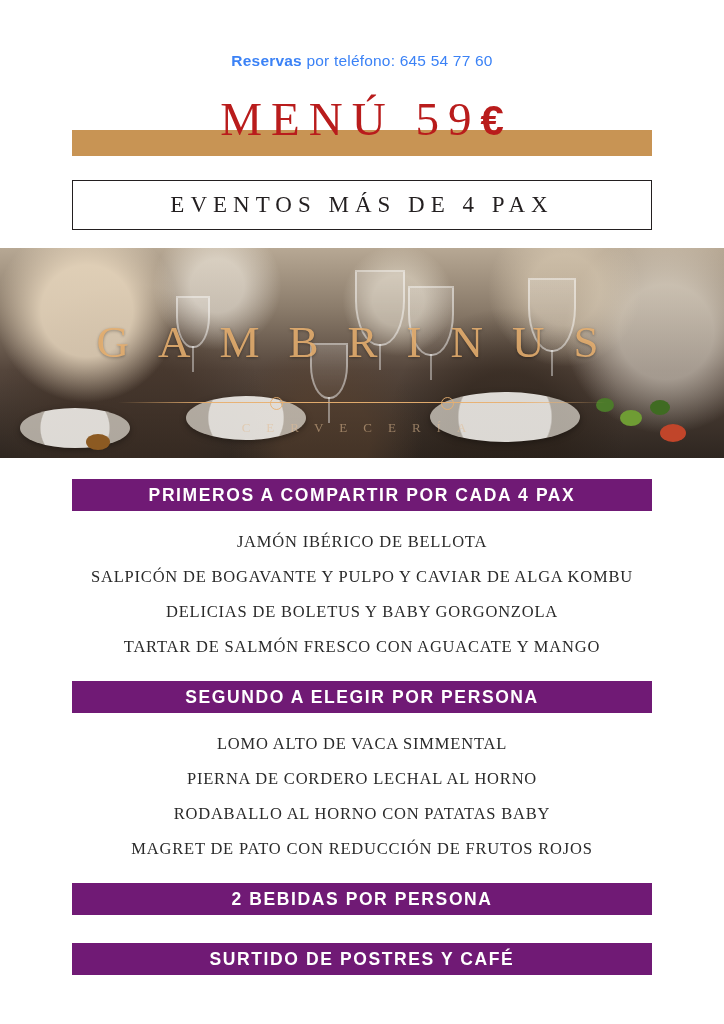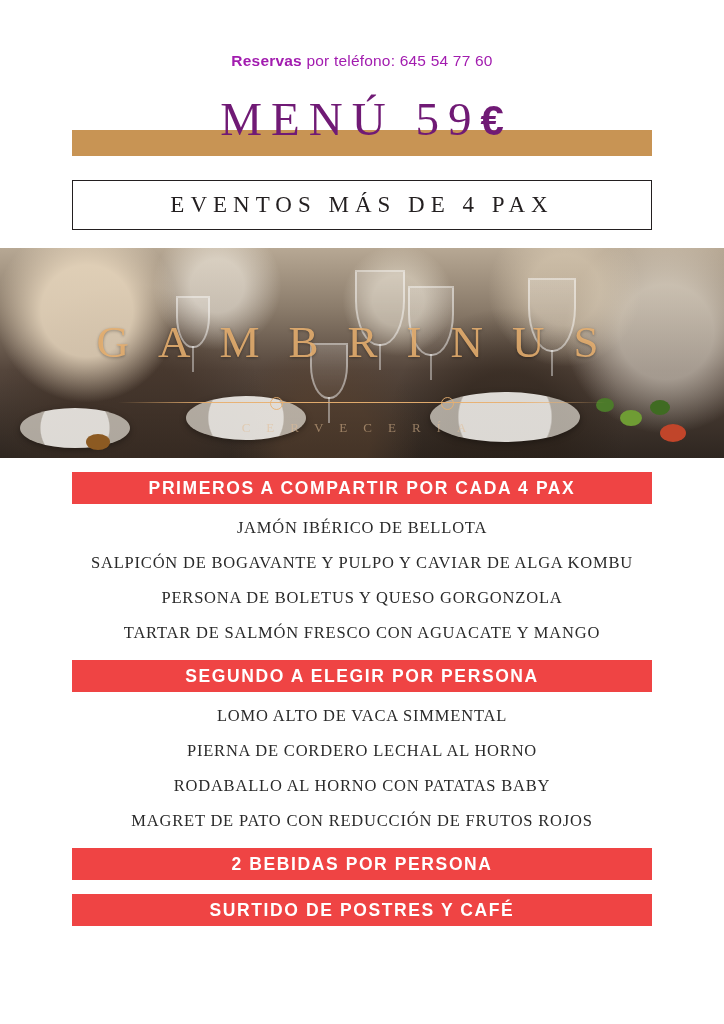--- a/index.html
+++ b/index.html
@@ -19,21 +19,21 @@
     width: 724px;
     height: 1024px;
     background: #ffffff;
   }
 
   
   .contact {
     padding-top: 50px;
     text-align: center;
     font-family: "Liberation Sans", sans-serif;
-    color: #a21caf;
+    color: #3b82f6;
   }
   .contact-line {
     font-size: 15.5px;
     line-height: 22px;
     letter-spacing: 0.2px;
   }
   .contact-line .lbl {
     font-weight: bold;
   }
 
@@ -53,21 +53,21 @@
   }
   .title-text {
     position: absolute;
     left: 0;
     right: 0;
     top: 0;
     text-align: center;
     font-family: "Liberation Serif", serif;
     font-size: 47px;
     letter-spacing: 9px;
-    color: #701a75;
+    color: #b91c1c;
     line-height: 58px;
   }
   .title-text .eur {
     font-family: "Liberation Sans", sans-serif;
     font-weight: bold;
     font-size: 42px;
     letter-spacing: 0;
   }
 
   
@@ -193,22 +193,22 @@
     background: transparent;
   }
   .hero-rule::before { left: 152px; }
   .hero-rule::after { right: 152px; }
 
   
   .menu {
     padding: 14px 0 0 0;
   }
   .band {
-    margin: 0 72px;
-    background: #ef4444;
+    margin: 7px 72px;
+    background: #701a75;
     height: 32px;
     display: flex;
     align-items: center;
     justify-content: center;
   }
   .band-text {
     font-family: "Liberation Sans", sans-serif;
     font-weight: bold;
     font-size: 17.5px;
     letter-spacing: 1.6px;
@@ -274,21 +274,21 @@
 
   <div class="menu">
 
     <div>
       <div class="band">
         <div class="band-text">PRIMEROS A COMPARTIR POR CADA 4 PAX</div>
       </div>
       <ul class="items">
         <li class="item">JAMÓN IBÉRICO DE BELLOTA</li>
         <li class="item">SALPICÓN DE BOGAVANTE Y PULPO Y CAVIAR DE ALGA KOMBU</li>
-        <li class="item">PERSONA DE BOLETUS Y QUESO GORGONZOLA</li>
+        <li class="item">DELICIAS DE BOLETUS Y BABY GORGONZOLA</li>
         <li class="item">TARTAR DE SALMÓN FRESCO CON AGUACATE Y MANGO</li>
       </ul>
     </div>
 
     <div class="gap-sm"></div>
 
     <div>
       <div class="band">
         <div class="band-text">SEGUNDO A ELEGIR POR PERSONA</div>
       </div>

